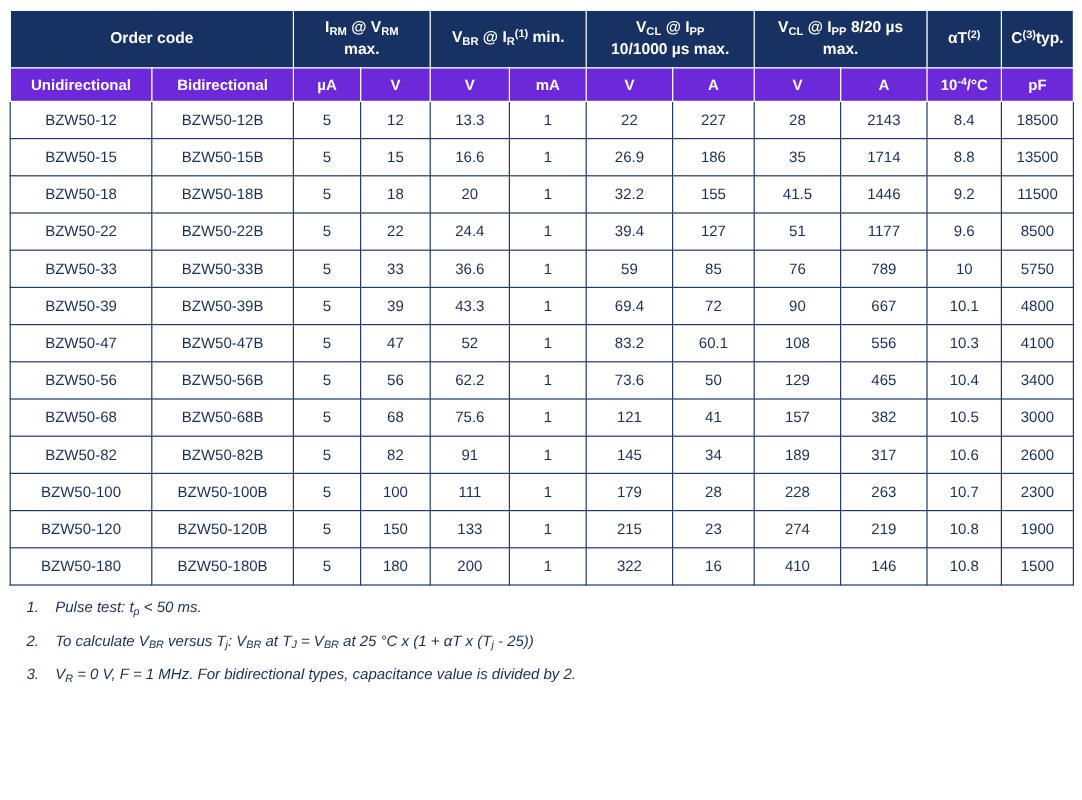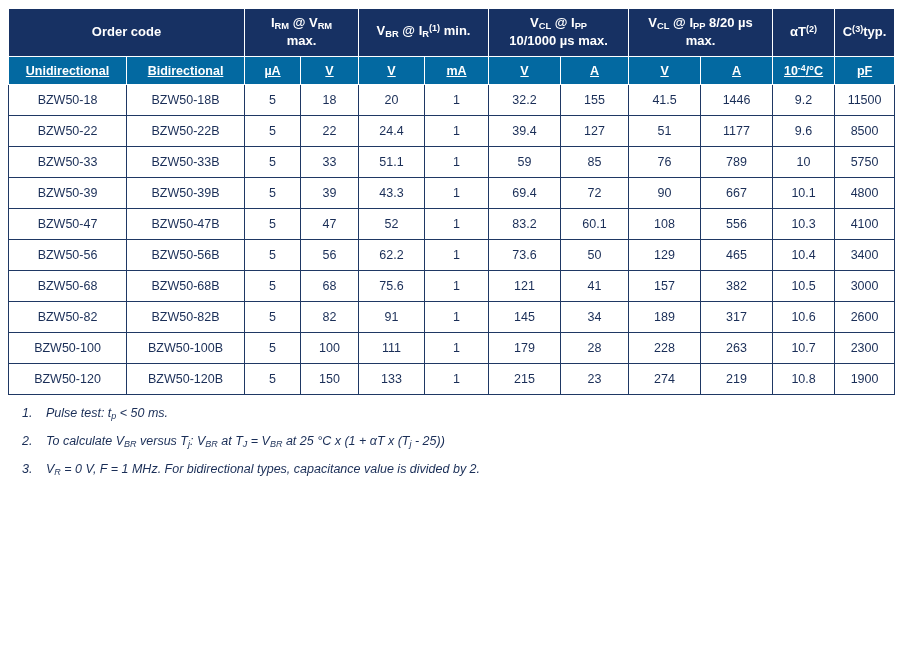--- a/index.html
+++ b/index.html
@@ -31,28 +31,27 @@
     background: #173163;
     color: #ffffff;
     font-size: 13px;
     font-weight: bold;
     height: 48px;
     padding: 3px 4px;
     line-height: 1.25;
     border-color: #ffffff;
   }
   thead tr.head-sub th {
-    background: #0369a1;
+    background: #6d28d9;
     color: #ffffff;
     font-size: 12.5px;
     font-weight: bold;
     height: 28px;
     padding: 2px 3px;
     border-color: #ffffff;
-    text-decoration: underline;
   }
   tbody td {
     height: 31px;
     font-size: 12.5px;
     padding: 2px 4px;
     background: #ffffff;
   }
   sub { font-size: 0.72em; vertical-align: -0.25em; }
   sup { font-size: 0.7em; vertical-align: 0.45em; }
   .notes {
@@ -124,20 +123,48 @@
         <th>V</th>
         <th>A</th>
         <th>V</th>
         <th>A</th>
         <th>10<sup>-4</sup>/°C</th>
         <th>pF</th>
       </tr>
     </thead>
     <tbody id="spec-body">
         <tr>
+          <td>BZW50-12</td>
+          <td>BZW50-12B</td>
+          <td>5</td>
+          <td>12</td>
+          <td>13.3</td>
+          <td>1</td>
+          <td>22</td>
+          <td>227</td>
+          <td>28</td>
+          <td>2143</td>
+          <td>8.4</td>
+          <td>18500</td>
+        </tr>
+        <tr>
+          <td>BZW50-15</td>
+          <td>BZW50-15B</td>
+          <td>5</td>
+          <td>15</td>
+          <td>16.6</td>
+          <td>1</td>
+          <td>26.9</td>
+          <td>186</td>
+          <td>35</td>
+          <td>1714</td>
+          <td>8.8</td>
+          <td>13500</td>
+        </tr>
+        <tr>
           <td>BZW50-18</td>
           <td>BZW50-18B</td>
           <td>5</td>
           <td>18</td>
           <td>20</td>
           <td>1</td>
           <td>32.2</td>
           <td>155</td>
           <td>41.5</td>
           <td>1446</td>
@@ -156,21 +183,21 @@
           <td>51</td>
           <td>1177</td>
           <td>9.6</td>
           <td>8500</td>
         </tr>
         <tr>
           <td>BZW50-33</td>
           <td>BZW50-33B</td>
           <td>5</td>
           <td>33</td>
-          <td>51.1</td>
+          <td>36.6</td>
           <td>1</td>
           <td>59</td>
           <td>85</td>
           <td>76</td>
           <td>789</td>
           <td>10</td>
           <td>5750</td>
         </tr>
         <tr>
           <td>BZW50-39</td>
@@ -262,20 +289,34 @@
           <td>5</td>
           <td>150</td>
           <td>133</td>
           <td>1</td>
           <td>215</td>
           <td>23</td>
           <td>274</td>
           <td>219</td>
           <td>10.8</td>
           <td>1900</td>
+        </tr>
+        <tr>
+          <td>BZW50-180</td>
+          <td>BZW50-180B</td>
+          <td>5</td>
+          <td>180</td>
+          <td>200</td>
+          <td>1</td>
+          <td>322</td>
+          <td>16</td>
+          <td>410</td>
+          <td>146</td>
+          <td>10.8</td>
+          <td>1500</td>
         </tr>
       </tbody>
   </table>
 
   <div class="notes">
     <div class="note">
       <span class="num">1.</span>
       <span class="txt">Pulse test: t<sub>p</sub> &lt; 50 ms.</span>
     </div>
     <div class="note">

